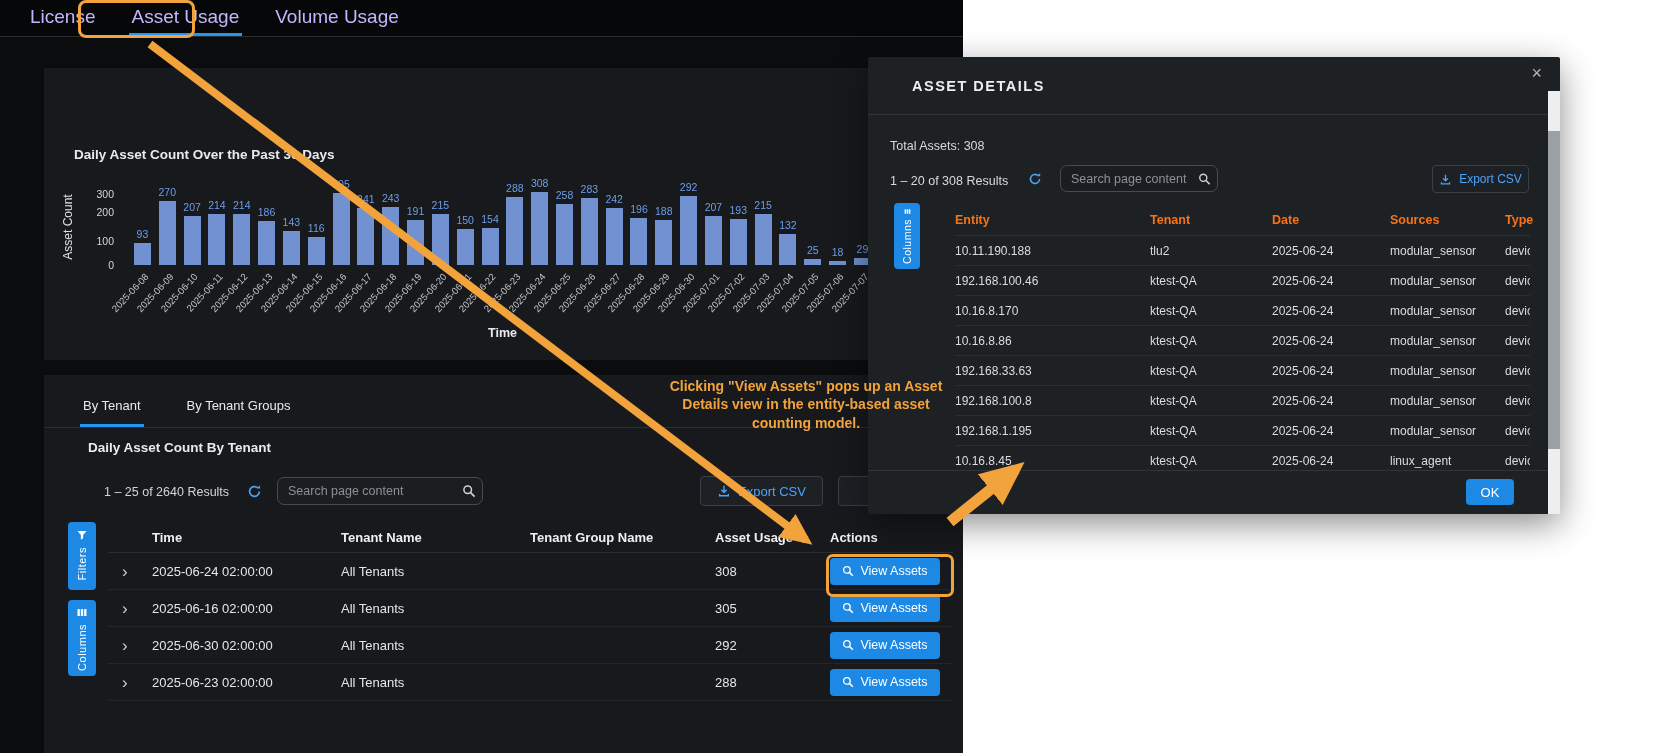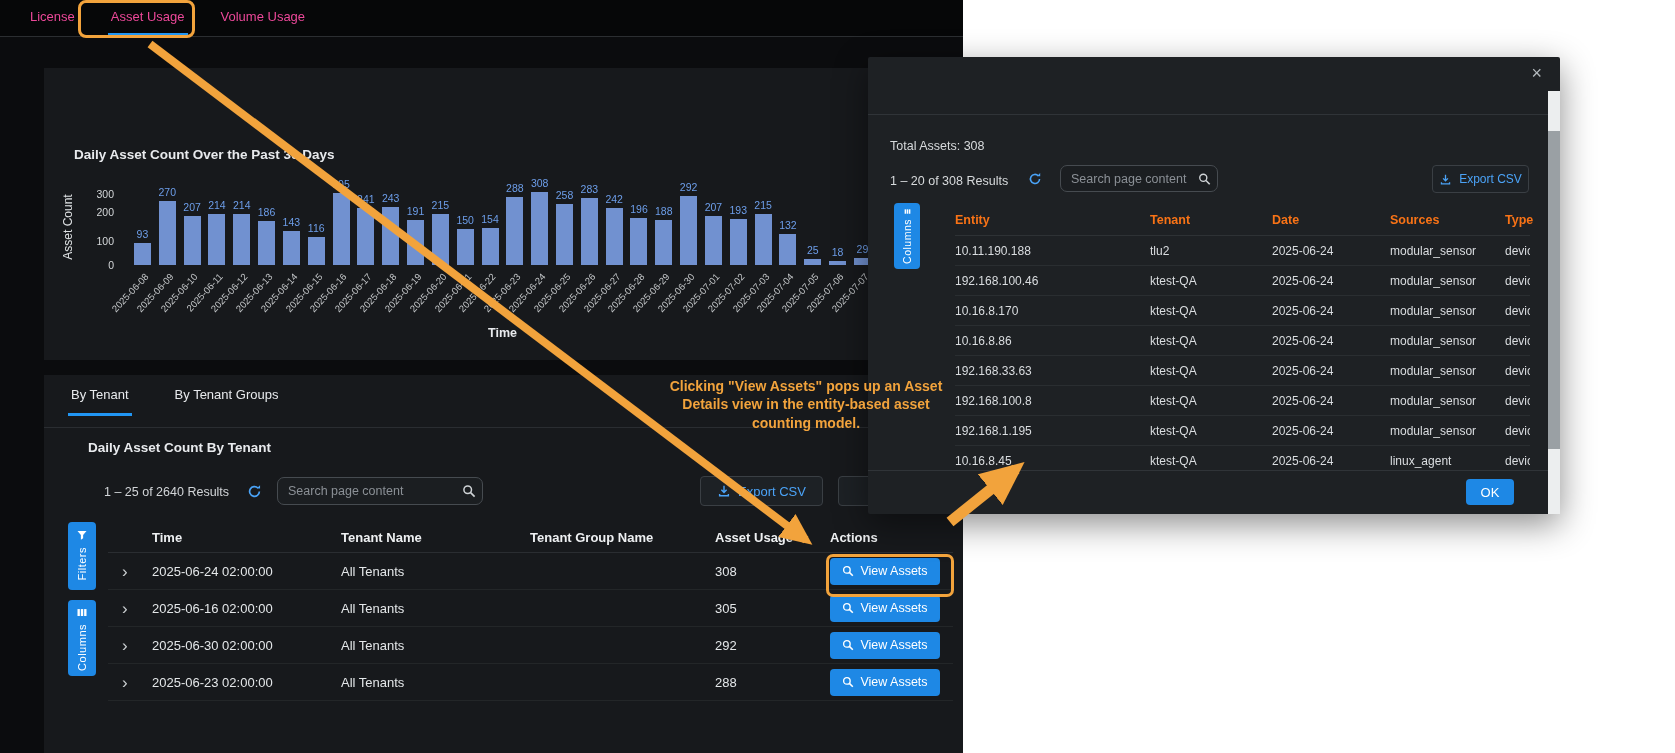--- a/index.html
+++ b/index.html
@@ -4,31 +4,31 @@
 <style>
   * { margin:0; padding:0; box-sizing:border-box; }
   html,body { width:1675px; height:753px; }
   body { position:relative; background:#ffffff; font-family:"Liberation Sans", sans-serif; overflow:hidden; }
 
   
   .app { position:absolute; left:0; top:0; width:963px; height:753px; background:#0b0c0e; overflow:hidden; z-index:1; }
 
   .topbar { position:absolute; left:0; top:0; width:100%; height:37px; background:#060708;
             border-bottom:1px solid #2b2e31; display:flex; align-items:stretch; padding-left:27px; gap:30px; }
-  .toptab { display:flex; align-items:center; color:#ec4899; font-size:13px; padding:0 3px;
+  .toptab { display:flex; align-items:center; color:#c4b5fd; font-size:19px; padding:0 3px;
             border-bottom:3px solid transparent; cursor:pointer; }
   .toptab.active { border-bottom-color:#2196f3; }
 
   .panel { position:absolute; left:44px; width:919px; background:#17191c; }
   #chart-panel  { top:68px;  height:292px; }
   #tenant-panel { top:375px; height:378px; }
 
   .panel-tabs { border-bottom:1px solid #2a2d31; display:flex; align-items:flex-end; gap:40px; }
   #chart-panel  .panel-tabs { height:62px; padding-left:30px; }
-  #tenant-panel .panel-tabs { height:53px; padding-left:24px;align-items:center; }
+  #tenant-panel .panel-tabs { height:53px; padding-left:36px; }
   .ptab { color:#e8eaed; font-size:13px; padding:0 3px 11px; border-bottom:3px solid transparent; cursor:pointer; }
   .ptab.active { border-bottom-color:#2196f3; }
 
   .panel-title { position:absolute; color:#e8eaed; font-size:13.5px; font-weight:700; }
   #chart-panel  .panel-title { left:30px; top:79px; }
   #tenant-panel .panel-title { left:44px; top:65px; }
 
   
   #chart-area { position:absolute; left:30px; top:100px; width:870px; height:190px; }
   #y-axis-title { position:absolute; left:-76px; top:52px; width:140px; text-align:center;
@@ -400,20 +400,21 @@
                 <span>View Assets</span>
               </button></div>
           </div>
         </div>
     </div>
   </div>
 </div>
 
 <div id="modal">
   <div class="modal-header">
+    <span class="modal-title">ASSET DETAILS</span>
     <button class="modal-close">×</button>
   </div>
 
   <span class="m-total">Total Assets: 308</span>
   <span class="m-results">1 – 20 of 308 Results</span>
 
   <button class="icon-btn" style="left:160px; top:115px;">
     <svg width="14" height="14" viewBox="0 0 16 16">
       <path d="M13.2 8a5.2 5.2 0 1 1-1.5-3.7" fill="none" stroke="#4aa3f7" stroke-width="1.8"></path>
       <path d="M13.9 1.2v3.6h-3.6z" fill="#4aa3f7"></path>

